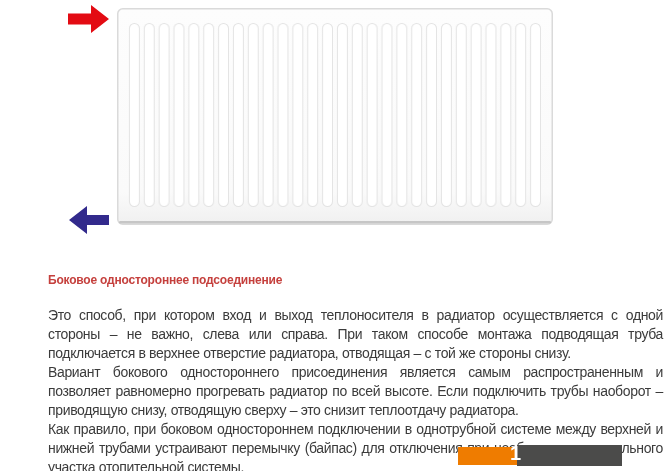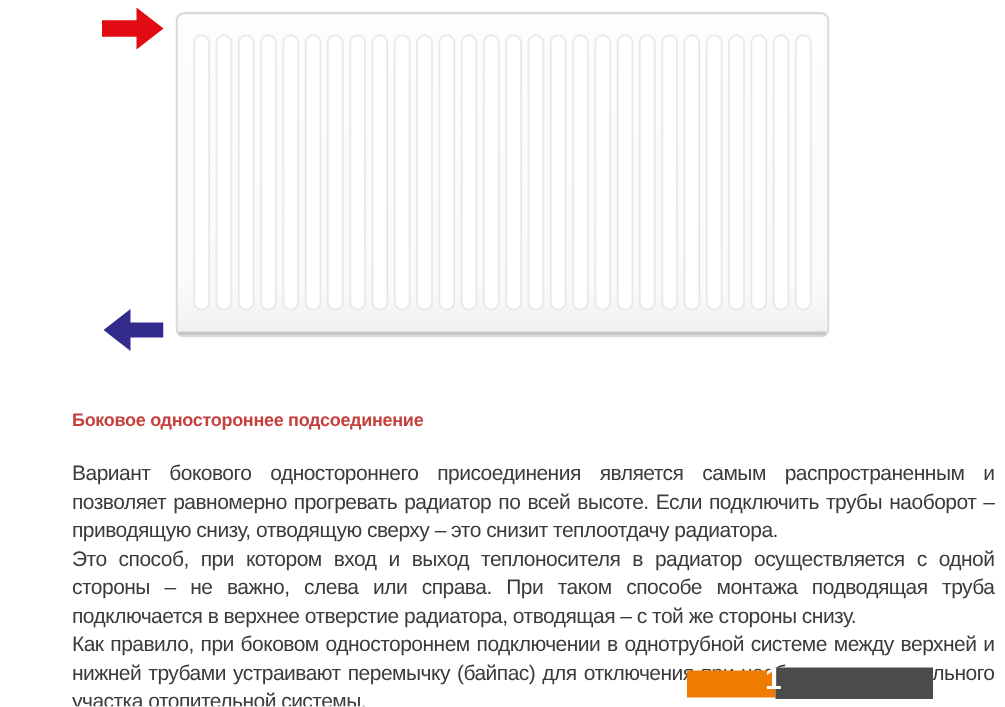--- a/index.html
+++ b/index.html
@@ -97,22 +97,22 @@
     <rect x="2" y="213" width="432" height="2.5" rx="1.2" fill="#c6c6c6"></rect>
   </svg>
 
   <svg class="outlet-arrow" width="40" height="32" viewBox="0 0 40 32">
     <polygon points="40,11 18,11 18,2 0,16 18,30 18,21 40,21" fill="#322a8c"></polygon>
   </svg>
 
   <div class="heading">Боковое одностороннее подсоединение</div>
 
   <div class="body-text">
+    <p>Это способ, при котором вход и выход теплоносителя в радиатор осуществляется с одной стороны – не важно, слева или справа. При таком способе монтажа подводящая труба подключается в верхнее отверстие радиатора, отводящая – с той же стороны снизу.</p>
     <p>Вариант бокового одностороннего присоединения является самым распространенным и позволяет равномерно прогревать радиатор по всей высоте. Если подключить трубы наоборот – приводящую снизу, отводящую сверху – это снизит теплоотдачу радиатора.</p>
-    <p>Это способ, при котором вход и выход теплоносителя в радиатор осуществляется с одной стороны – не важно, слева или справа. При таком способе монтажа подводящая труба подключается в верхнее отверстие радиатора, отводящая – с той же стороны снизу.</p>
     <p>Как правило, при боковом одностороннем подключении в однотрубной системе между верхней и нижней трубами устраивают перемычку (байпас) для отключения при необходимости отдельного участка отопительной системы.</p>
   </div>
 
   <div class="watermark">
     <div class="wm-orange"></div>
     <div class="wm-gray"></div>
     <span class="wm-one">1</span>
     <span class="wm-domain">teh.by</span>
   </div>
 

